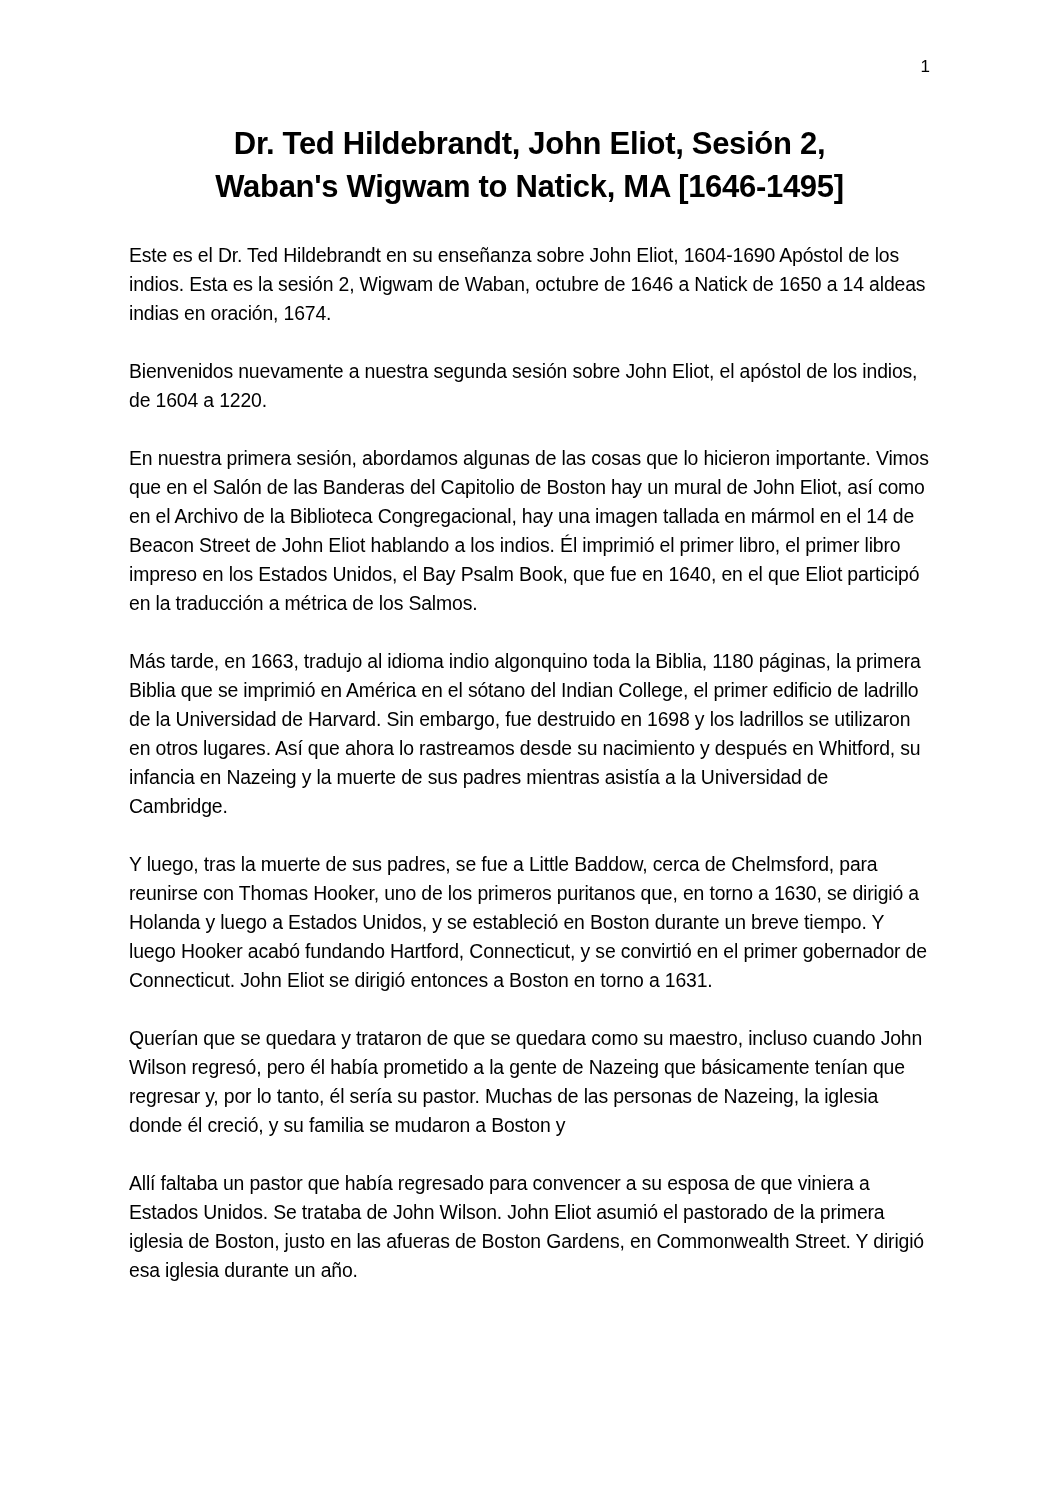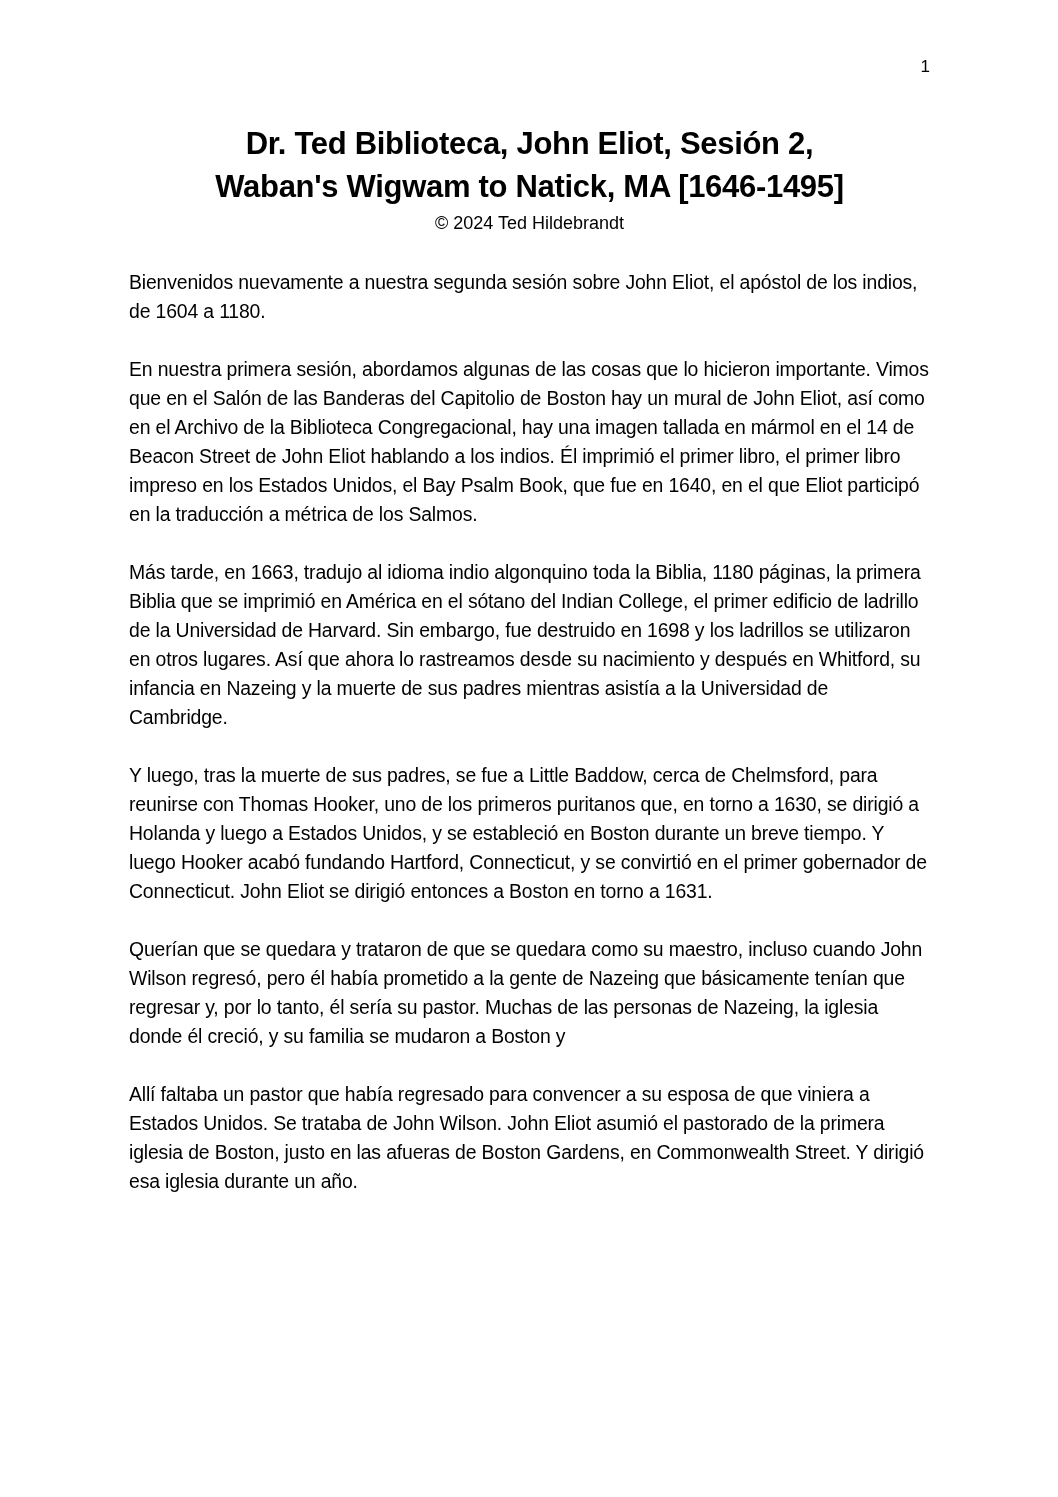--- a/index.html
+++ b/index.html
@@ -62,28 +62,28 @@
 </head>
 <body>
 
 <div class="page">
 
   <div class="page-number">1</div>
 
   <div class="content">
 
     <h1 class="doc-title">
-      <span class="title-line">Dr. Ted Biblioteca, John Eliot, Sesión 2,</span>
+      <span class="title-line">Dr. Ted Hildebrandt, John Eliot, Sesión 2,</span>
       <span class="title-line">Waban's Wigwam to Natick, MA [1646-1495]</span>
     </h1>
 
-    <div class="copyright">© 2024 Ted Hildebrandt</div>
 
     <div class="body-text">
-      <p>Bienvenidos nuevamente a nuestra segunda sesión sobre John Eliot, el apóstol de los indios, de 1604 a 1180.</p>
+      <p>Este es el Dr. Ted Hildebrandt en su enseñanza sobre John Eliot, 1604-1690 Apóstol de los indios. Esta es la sesión 2, Wigwam de Waban, octubre de 1646 a Natick de 1650 a 14 aldeas indias en oración, 1674.</p>
+      <p>Bienvenidos nuevamente a nuestra segunda sesión sobre John Eliot, el apóstol de los indios, de 1604 a 1220.</p>
       <p>En nuestra primera sesión, abordamos algunas de las cosas que lo hicieron importante. Vimos que en el Salón de las Banderas del Capitolio de Boston hay un mural de John Eliot, así como en el Archivo de la Biblioteca Congregacional, hay una imagen tallada en mármol en el 14 de Beacon Street de John Eliot hablando a los indios. Él imprimió el primer libro, el primer libro impreso en los Estados Unidos, el Bay Psalm Book, que fue en 1640, en el que Eliot participó en la traducción a métrica de los Salmos.</p>
       <p>Más tarde, en 1663, tradujo al idioma indio algonquino toda la Biblia, 1180 páginas, la primera Biblia que se imprimió en América en el sótano del Indian College, el primer edificio de ladrillo de la Universidad de Harvard. Sin embargo, fue destruido en 1698 y los ladrillos se utilizaron en otros lugares. Así que ahora lo rastreamos desde su nacimiento y después en Whitford, su infancia en Nazeing y la muerte de sus padres mientras asistía a la Universidad de Cambridge.</p>
       <p>Y luego, tras la muerte de sus padres, se fue a Little Baddow, cerca de Chelmsford, para reunirse con Thomas Hooker, uno de los primeros puritanos que, en torno a 1630, se dirigió a Holanda y luego a Estados Unidos, y se estableció en Boston durante un breve tiempo. Y luego Hooker acabó fundando Hartford, Connecticut, y se convirtió en el primer gobernador de Connecticut. John Eliot se dirigió entonces a Boston en torno a 1631.</p>
       <p>Querían que se quedara y trataron de que se quedara como su maestro, incluso cuando John Wilson regresó, pero él había prometido a la gente de Nazeing que básicamente tenían que regresar y, por lo tanto, él sería su pastor. Muchas de las personas de Nazeing, la iglesia donde él creció, y su familia se mudaron a Boston y</p>
       <p>Allí faltaba un pastor que había regresado para convencer a su esposa de que viniera a Estados Unidos. Se trataba de John Wilson. John Eliot asumió el pastorado de la primera iglesia de Boston, justo en las afueras de Boston Gardens, en Commonwealth Street. Y dirigió esa iglesia durante un año.</p>
     </div>
 
   </div>
 
 </div>

